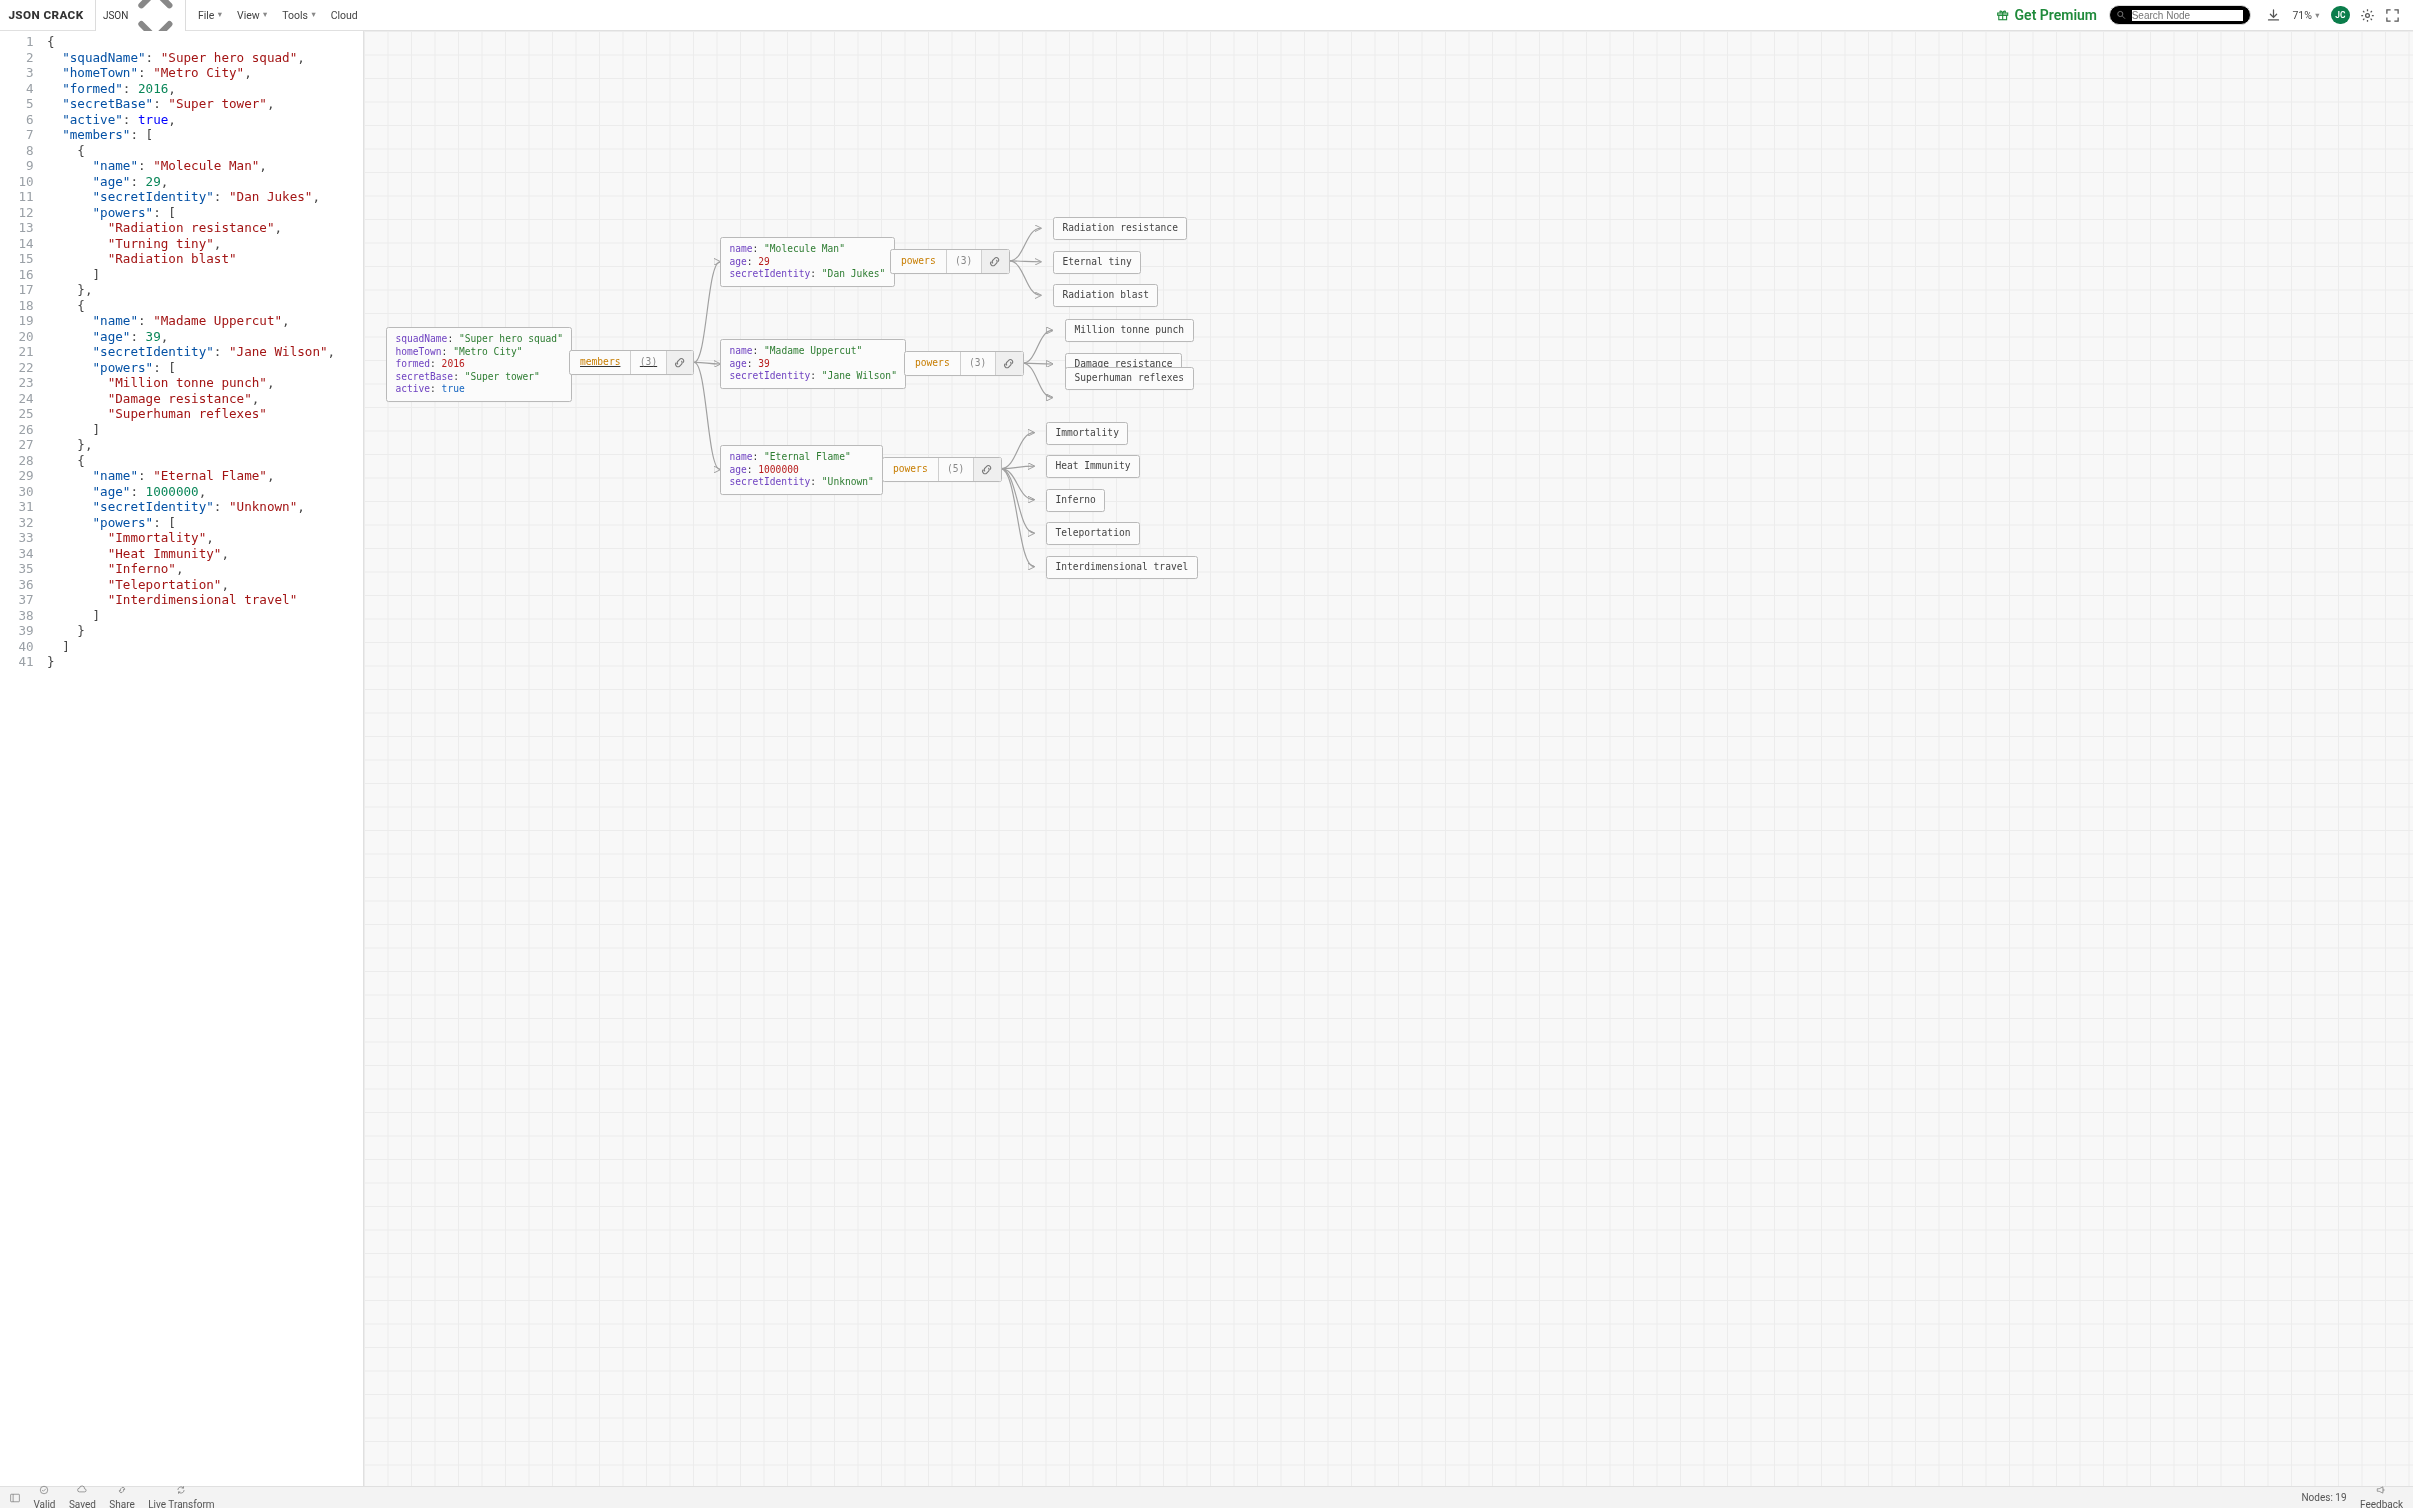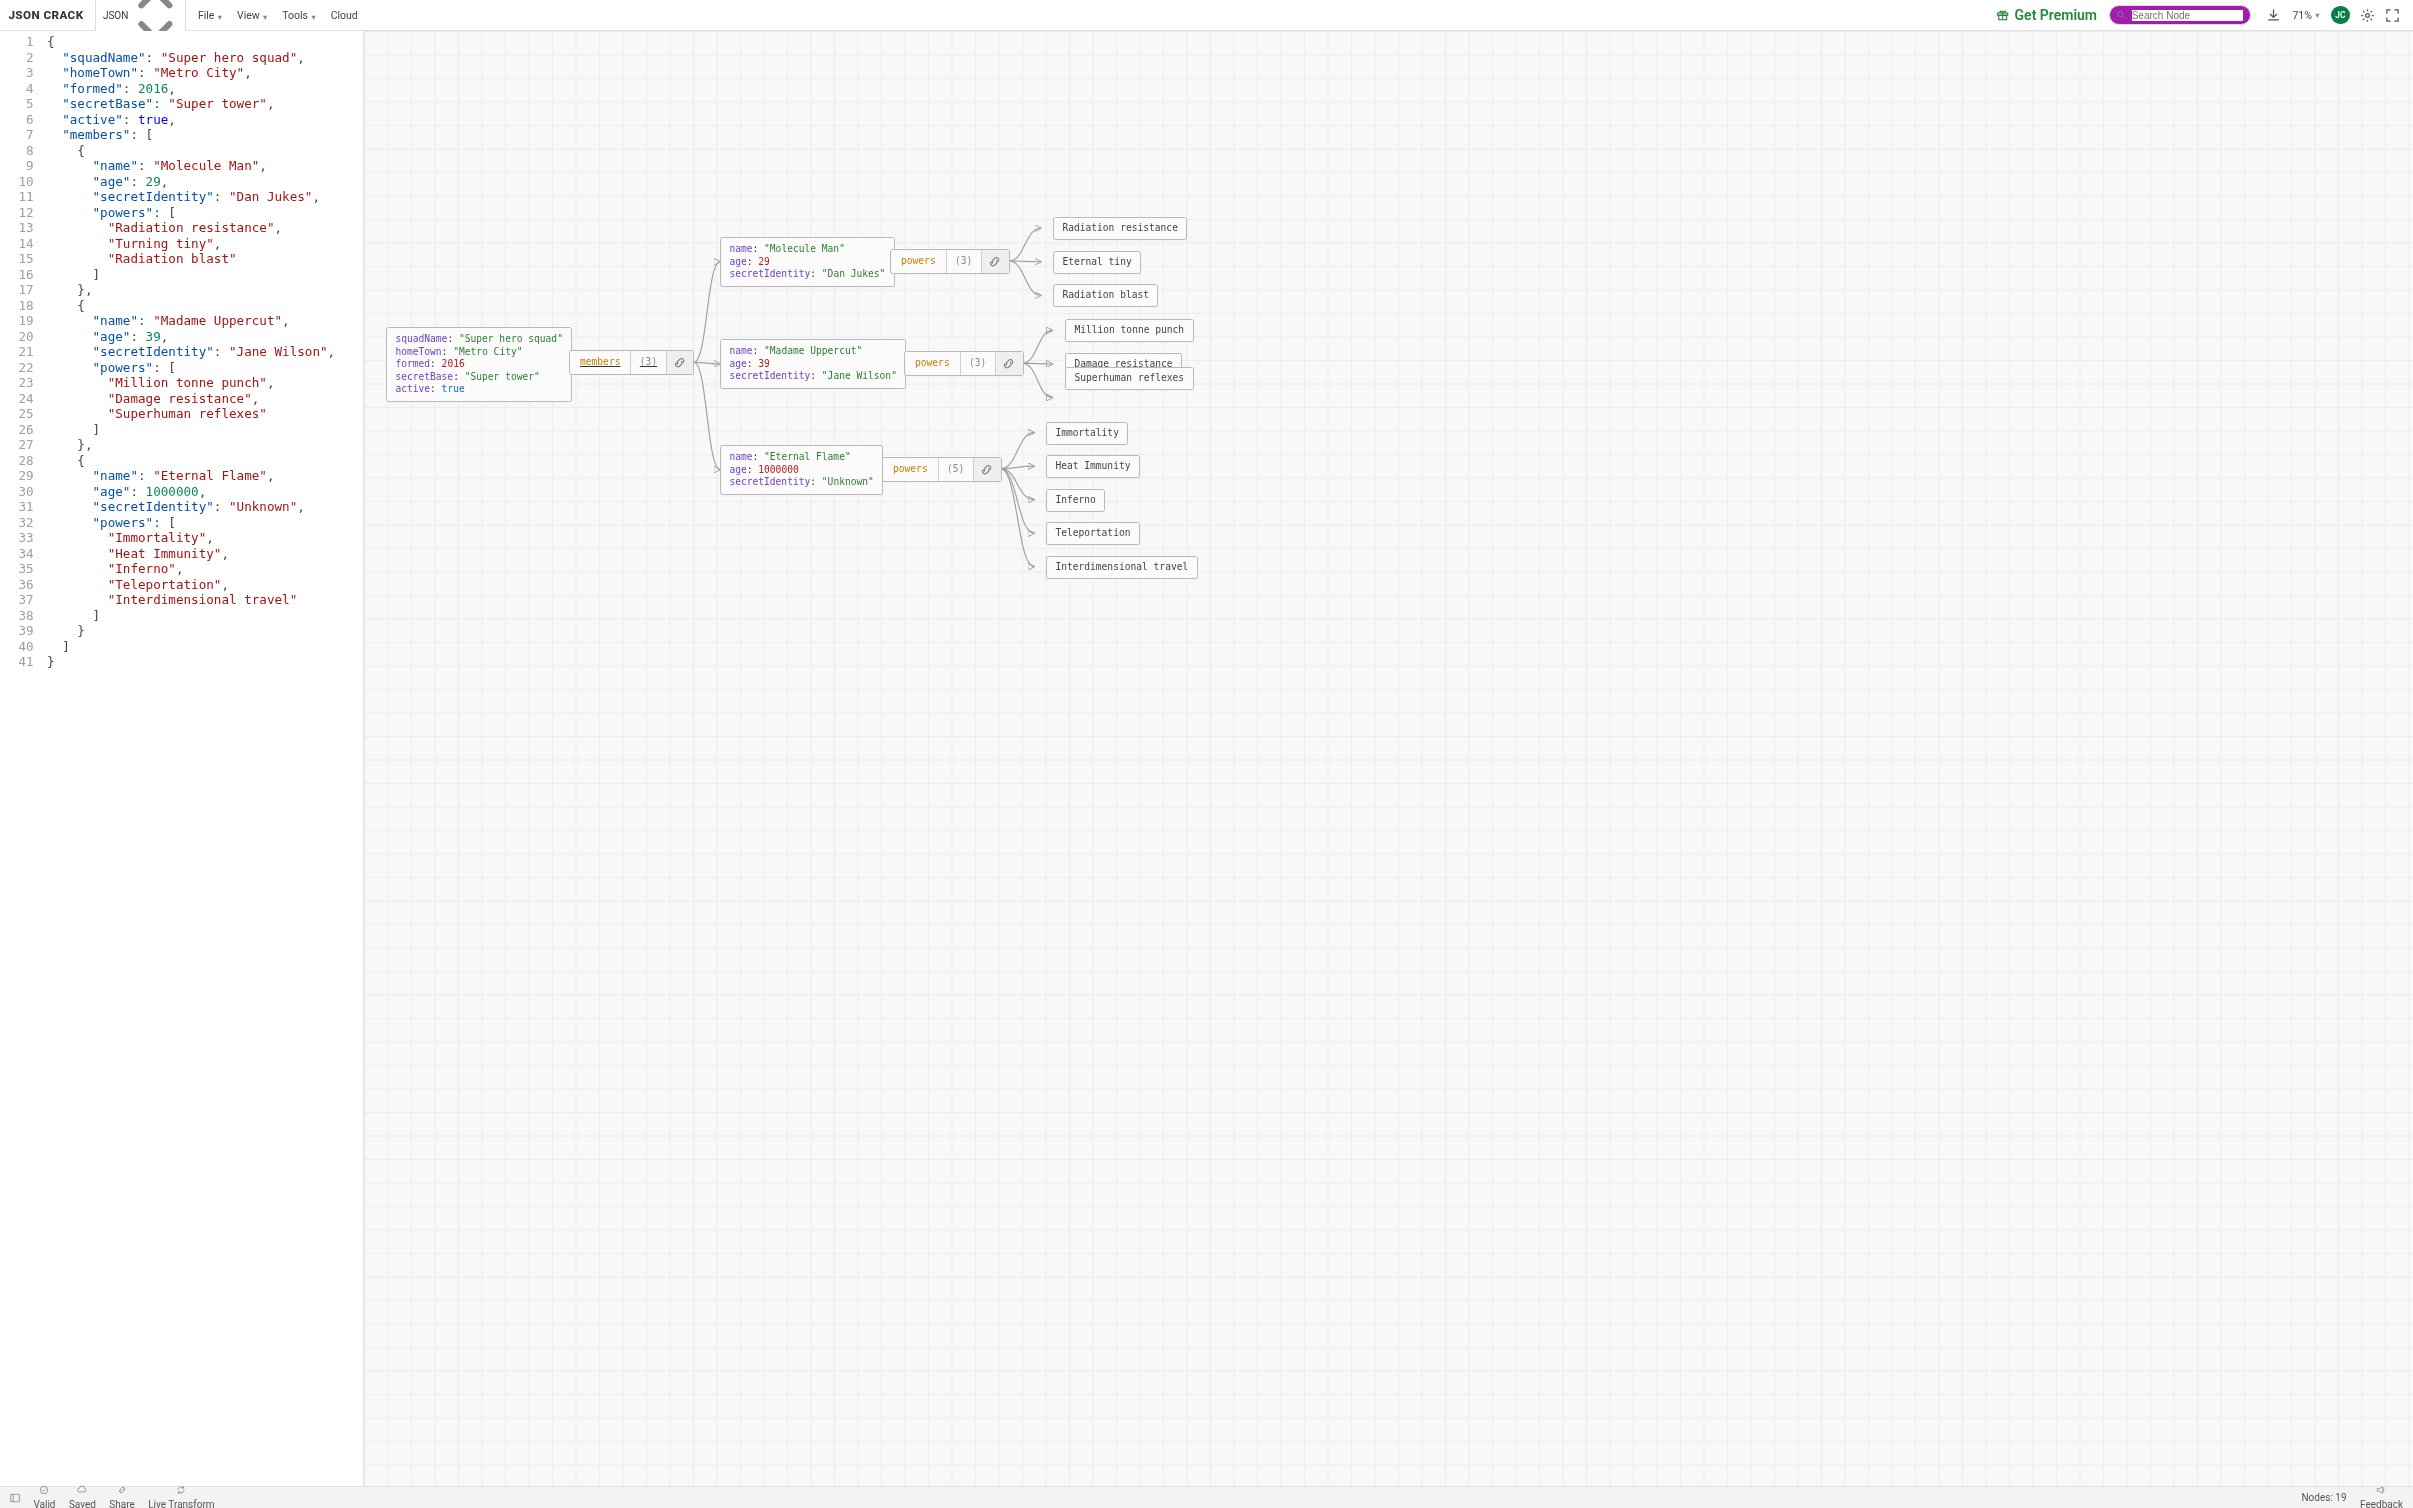--- a/index.html
+++ b/index.html
@@ -5,24 +5,24 @@
   * { box-sizing: border-box; margin: 0; padding: 0; }
   html, body { width: 100%; height: 100%; font-family: -apple-system, BlinkMacSystemFont, "Segoe UI", Roboto, sans-serif; font-size: 11px; color: #333; background: #fff; overflow: hidden; }
   .app { display: flex; flex-direction: column; height: 100vh; }
 
   
   .toolbar { display: flex; align-items: center; height: 31px; border-bottom: 0.8px solid #e0e0e0; padding: 0 8.4px; background: #fff; }
   .logo { font-weight: 800; font-size: 11.7px; letter-spacing: 0.4px; margin-right: 11.7px; }
   .select { display:flex; align-items:center; justify-content:space-between; border: 0.8px solid #dcdcdc; border-radius: 3.4px; padding: 3.4px 6.7px; font-size: 10px; width: 91px; margin-right: 11.7px; background:#fff; cursor:pointer; }
   .chev { font-size: 8.4px; color:#888; margin-left:3.4px; }
   .menu { display:flex; gap: 15px; }
-  .menu-item { display:flex; align-items:flex-end; font-size: 10.5px; color:#444; cursor:pointer; }
+  .menu-item { display:flex; align-items:flex-start; font-size: 10.5px; color:#444; cursor:pointer; }
   .spacer { flex: 1; }
   .premium { display:flex; align-items:center; gap:5px; color:#1f8a3b; font-weight:600; font-size:14px; margin-right:11.7px; cursor:pointer;}
-  .search { display:flex; align-items:center; border:0.8px solid #dcdcdc; border-radius:10px; padding:3.4px 6.7px; width:142px; margin-right:10px; background:#a21caf;}
+  .search { display:flex; align-items:center; border:0.8px solid #dcdcdc; border-radius:10px; padding:3.4px 6.7px; width:142px; margin-right:10px; background:#000000;}
   .search input { border:none; outline:none; font-size:10px; width:100%; }
   .tb-icon { width:15px; height:15px; display:flex; align-items:center; justify-content:center; color:#555; cursor:pointer; margin: 0 5px;}
   .zoom { display:flex; align-items:center; font-size:10.5px; color:#444; margin:0 6.7px; cursor:pointer;}
   .avatar { width:18.4px; height:18.4px; border-radius:50%; background:#0b7d4b; color:#fff; font-size:8.4px; font-weight:600; display:flex; align-items:center; justify-content:center; margin:0 5px; }
 
   
   .main { flex:1; display:flex; min-height:0; }
   .editor { width: 364px; border-right: 0.8px solid #e0e0e0; background:#fff; display:flex; font-family: "SF Mono", Menlo, Consolas, monospace; font-size: 12.6px; line-height: 15.5px; overflow:hidden;}
   .gutter { width: 42px; text-align:right; color:#9aa0a6; padding: 3.4px 8.4px 3.4px 0; user-select:none; background:#fff; }
   .gutter div { height:15.5px; }

